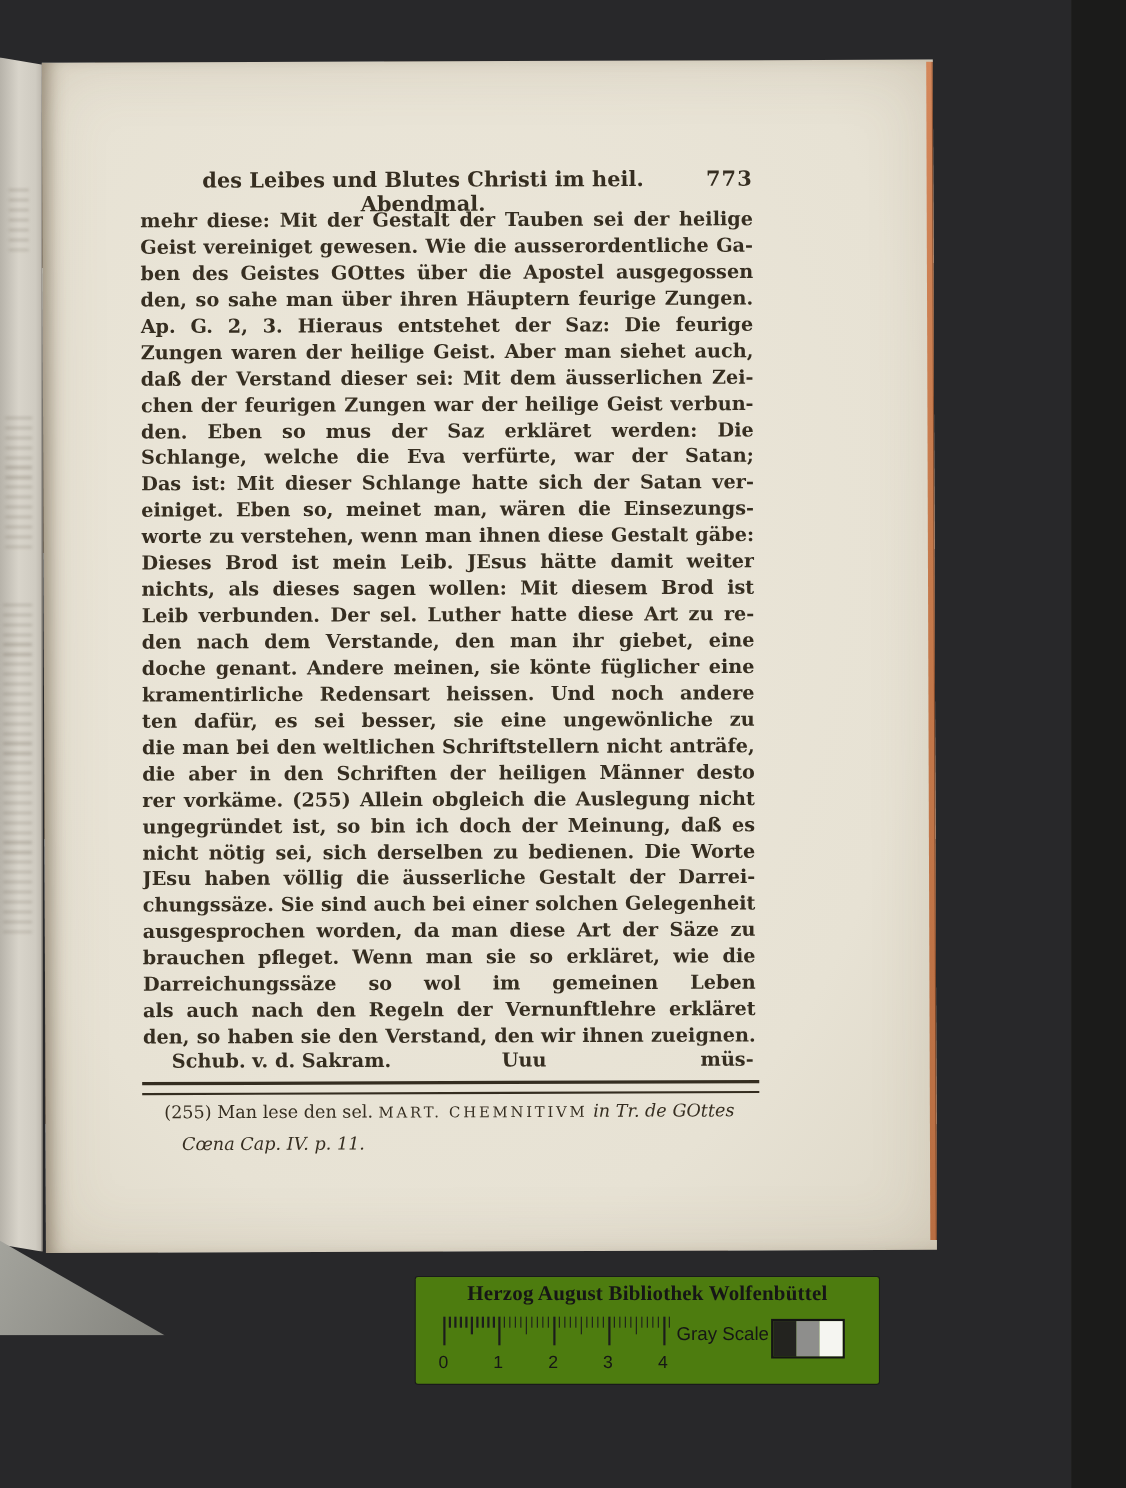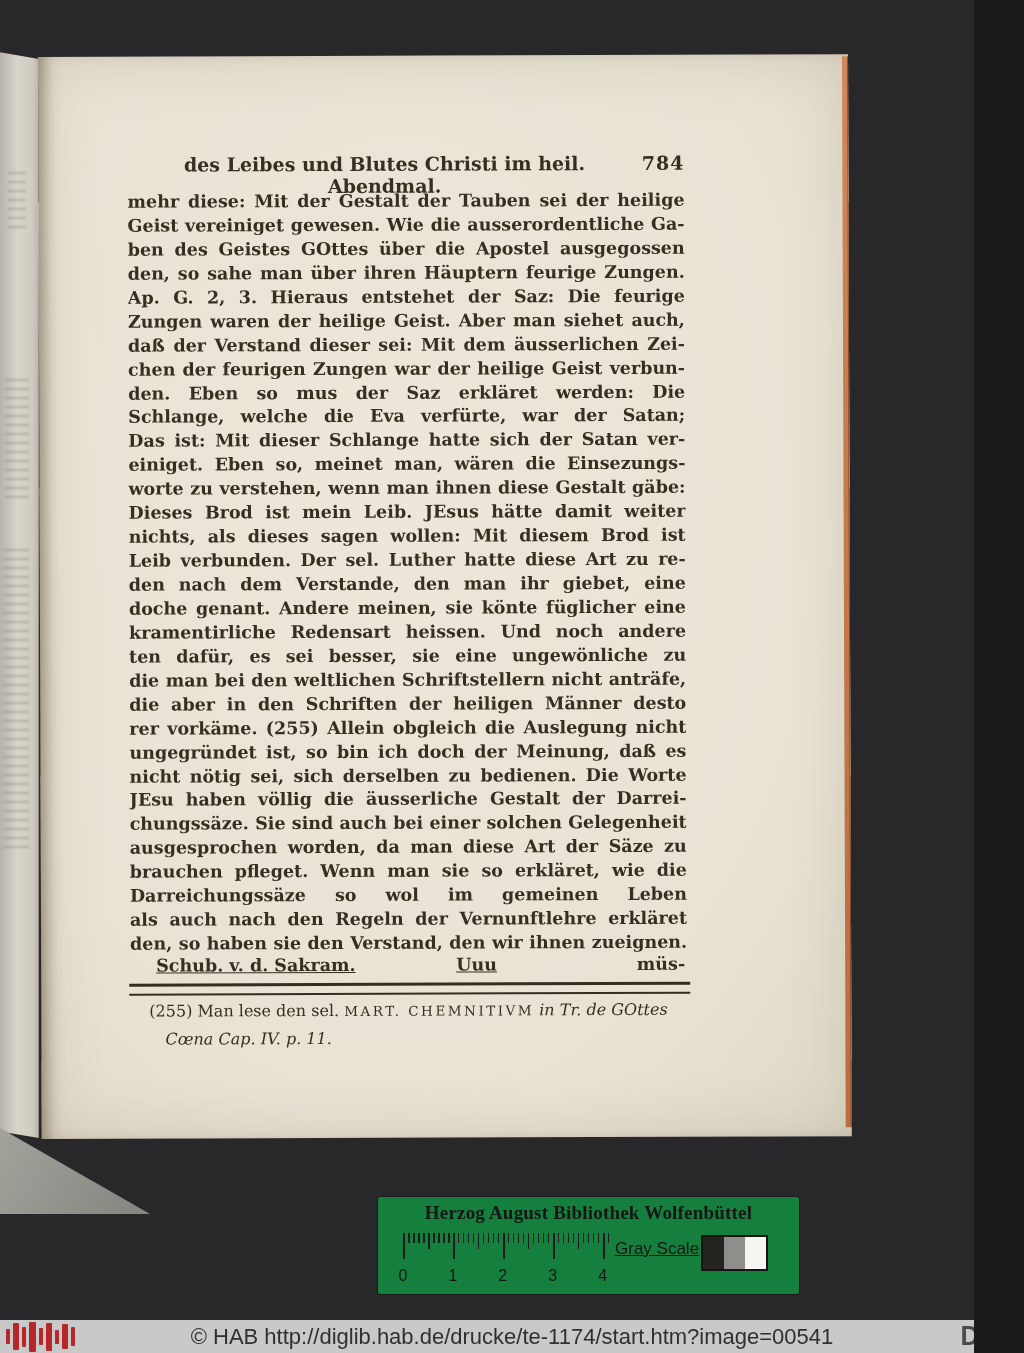--- a/index.html
+++ b/index.html
@@ -31,43 +31,43 @@
     box-shadow:inset -1px 0 0 rgba(60,30,15,.5);}
   .running-head{position:absolute;left:89px;top:97px;width:557px;display:flex;align-items:baseline;
     font-weight:700;font-size:19px;}
   .running-title{flex:1;text-align:center;}
   .pagenum{text-align:right;letter-spacing:1px;}
   .body-block{position:absolute;left:89px;top:134px;width:557px;overflow:hidden;}
   .bline{font-size:17.5px;font-weight:700;line-height:23.95px;height:23.95px;
     text-align:justify;text-align-last:justify;overflow:hidden;}
   .sig-row{position:absolute;left:89px;top:899px;width:557px;height:24px;
     font-size:17.5px;font-weight:700;}
-  .sig-left{position:absolute;left:26px;text-decoration:underline;}
-  .sig-center{position:absolute;left:326px;text-decoration:underline;}
+  .sig-left{position:absolute;left:26px;}
+  .sig-center{position:absolute;left:326px;}
   .sig-right{position:absolute;right:2px;}
   .fn-rule{position:absolute;left:88px;top:927px;width:561px;height:7px;
     border-top:3px solid #342d20;border-bottom:2px solid #342d20;}
   .footnote{position:absolute;left:108px;top:941px;width:548px;font-size:16px;line-height:27px;}
   .fn-line2{margin-left:16px;}
   .fn-fraktur{font-weight:400;}
   .fn-caps{font-size:13.5px;letter-spacing:2.5px;}
   .fn-italic{font-style:italic;}
   
   .scale-card{position:absolute;left:378px;top:1161px;width:421px;height:97px;
-    background:#15803d;border-radius:2px;box-shadow:0 0 0 1px rgba(0,0,0,.35);
-    font-family:"Liberation Sans",sans-serif;color:#161616;margin-top:36px;}
+    background:#4d7c0f;border-radius:2px;box-shadow:0 0 0 1px rgba(0,0,0,.35);
+    font-family:"Liberation Sans",sans-serif;color:#161616;}
   .scale-title{position:absolute;left:0;top:5px;width:100%;text-align:center;
     font-family:"Liberation Serif",serif;font-weight:700;font-size:19px;letter-spacing:.2px;}
   .ruler{position:absolute;left:25px;top:36px;width:215px;height:28px;}
   .tick{position:absolute;top:0;width:1.6px;background:#1c1c1c;height:10px;}
   .tick.half{height:16px;}
   .tick.cm{height:26px;width:2px;}
   .ruler-nums{position:absolute;left:25px;top:70px;width:215px;height:20px;font-size:16px;}
   .rnum{position:absolute;transform:translateX(-50%);}
-  .grayscale-label{position:absolute;left:237px;top:42px;font-size:17px;text-decoration:underline;}
+  .grayscale-label{position:absolute;left:237px;top:42px;font-size:17px;}
   .swatches{position:absolute;left:323px;top:38px;display:flex;border:2px solid #141414;}
   .swatch{width:21px;height:32px;}
   
   .footer-bar{position:absolute;left:0;top:1320px;width:1024px;height:33px;background:#c9c9c9;
     font-family:"Liberation Sans",sans-serif;}
   .hab-logo{position:absolute;left:6px;top:2px;height:29px;width:70px;display:flex;
     align-items:center;gap:3px;}
   .hab-bar{border-radius:1px;}
   .footer-url{position:absolute;left:0;top:0;width:100%;height:33px;line-height:33px;
     text-align:center;font-size:22px;color:#303030;}
@@ -85,21 +85,21 @@
     <div class="smudge s3"></div>
   </div>
 
   <div class="table-wedge"></div>
 
   <div class="paper">
     <div class="fore-edge"></div>
 
     <div class="running-head">
       <span class="running-title">des Leibes und Blutes Christi im heil. Abendmal.</span>
-      <span class="pagenum">784</span>
+      <span class="pagenum">773</span>
     </div>
 
     <div class="body-block" id="bodyLines">
         <div class="bline">mehr diese: Mit der Gestalt der Tauben sei der heilige</div>
         <div class="bline">Geist vereiniget gewesen.  Wie die ausserordentliche Ga-</div>
         <div class="bline">ben des Geistes GOttes über die Apostel ausgegossen wur-</div>
         <div class="bline">den, so sahe man über ihren Häuptern feurige Zungen.</div>
         <div class="bline">Ap. G. 2, 3.  Hieraus entstehet der Saz: Die feurige</div>
         <div class="bline">Zungen waren der heilige Geist.  Aber man siehet auch,</div>
         <div class="bline">daß der Verstand dieser sei:  Mit dem äusserlichen Zei-</div>
@@ -200,29 +200,14 @@
         <span class="rnum" style="left: 199.6px;">4</span>
       </div>
     <div class="grayscale-label">Gray Scale</div>
     <div class="swatches" id="swatches">
         <div class="swatch" style="background: rgb(35, 35, 31);"></div>
         <div class="swatch" style="background: rgb(142, 142, 140);"></div>
         <div class="swatch" style="background: rgb(245, 245, 241);"></div>
       </div>
   </div>
 
-  <div class="footer-bar">
-    <div class="hab-logo" id="habLogo">
-        <div class="hab-bar" style="width: 4px; height: 15px; background: rgb(181, 39, 43);"></div>
-        <div class="hab-bar" style="width: 6px; height: 27px; background: rgb(181, 39, 43);"></div>
-        <div class="hab-bar" style="width: 4px; height: 20px; background: rgb(181, 39, 43);"></div>
-        <div class="hab-bar" style="width: 7px; height: 30px; background: rgb(181, 39, 43);"></div>
-        <div class="hab-bar" style="width: 4px; height: 17px; background: rgb(181, 39, 43);"></div>
-        <div class="hab-bar" style="width: 6px; height: 28px; background: rgb(181, 39, 43);"></div>
-        <div class="hab-bar" style="width: 4px; height: 14px; background: rgb(181, 39, 43);"></div>
-        <div class="hab-bar" style="width: 6px; height: 25px; background: rgb(181, 39, 43);"></div>
-        <div class="hab-bar" style="width: 4px; height: 19px; background: rgb(181, 39, 43);"></div>
-      </div>
-    <div class="footer-url">© HAB http://diglib.hab.de/drucke/te-1174/start.htm?image=00541</div>
-    <div class="dfg-logo">DFG</div>
-  </div>
 
 </div>
 
 </body></html>

